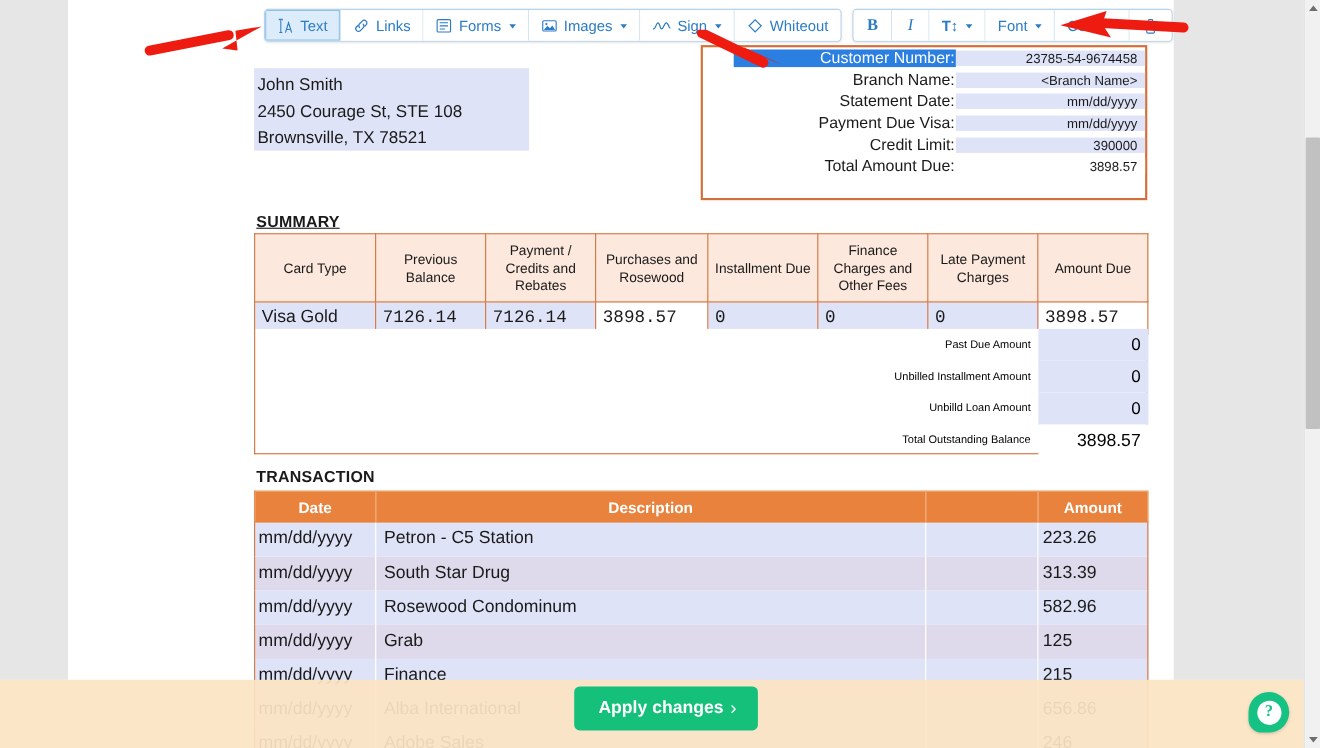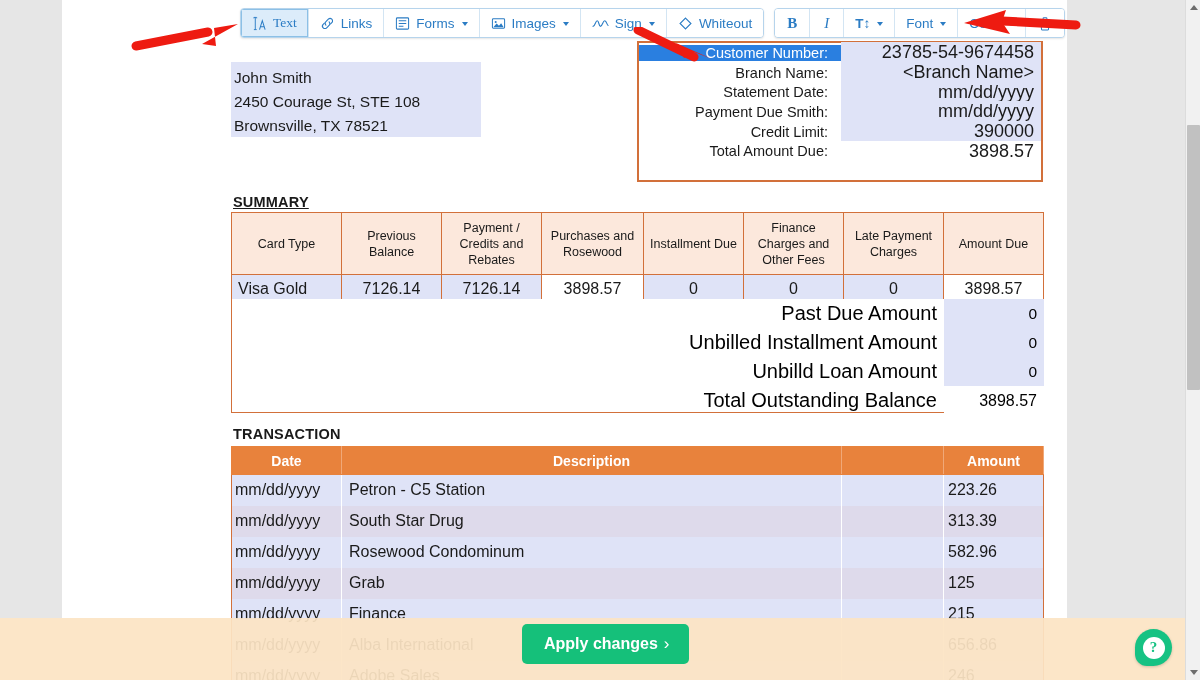--- a/index.html
+++ b/index.html
@@ -85,21 +85,20 @@
     background: #ffffff;
     border-right: 1px solid #d3e5f3;
     white-space: nowrap;
     cursor: pointer;
     user-select: none;
   }
   .tb-btn:last-child { border-right: none; }
   .tb-btn.active {
     background: #dcecfa;
     box-shadow: inset 0 0 0 1px #8cc0e6;
-    font-family: Liberation Serif, serif;
   }
   .tb-btn .caret {
     width: 0; height: 0;
     border-left: 3.5px solid transparent;
     border-right: 3.5px solid transparent;
     border-top: 4.5px solid #2b7cc4;
     margin-left: 1px;
     margin-top: 2px;
   }
   .tb-btn .ic { display: flex; align-items: center; }
@@ -123,33 +122,34 @@
   .info-box {
     position: absolute; left: 637px; top: 41px;
     width: 406px; height: 141px;
     border: 2px solid #d2703a;
     background: #ffffff;
   }
   .info-row { display: flex; height: 19.7px; align-items: center; }
   .info-label {
     flex: 0 0 202px;
     text-align: right;
-    padding-right: 13px;
+    padding-right: 1px;
     font-size: 14.5px;
     color: #1a1a1a;
+    margin-left: 28px;
   }
   .info-label.sel {
     background: #2a7fe0;
     color: #ffffff;
   }
   .info-value {
     flex: 1 1 auto;
     text-align: right;
     padding-right: 7px;
-    font-size: 18px;
+    font-size: 12px;
     color: #1a1a1a;
     background: #dfe3f7;
   }
   .info-row:last-child .info-value { background: #ffffff; }
 
   .sec-title {
     position: absolute;
     font-size: 14.5px; font-weight: bold; color: #1a1a1a;
     letter-spacing: .2px;
   }
@@ -177,27 +177,27 @@
     padding: 2px 3px;
     vertical-align: middle;
   }
   .sum-data td {
     height: 29px;
     font-size: 16px;
     padding: 0 6px;
     vertical-align: middle;
   }
   .sum-data td.lbl { text-align: left; background: #dfe3f7; }
-  .sum-data td.num { text-align: center; }
+  .sum-data td.num { text-align: left; font-family: Liberation Mono, monospace; }
   .sum-data td.hl  { background: #dfe3f7; }
   .sum-data td.wt  { background: #ffffff; }
 
   .sum-total td {
     height: 29px;
-    font-size: 20px;
+    font-size: 10px;
     padding: 0 7px;
     vertical-align: middle;
     border-left: none; border-right: none;
     border-top: none; border-bottom: none;
   }
   .sum-total td.tlabel { text-align: right; }
   .sum-total td.tval {
     text-align: right;
     background: #dfe3f7;
     font-size: 15.5px;
@@ -421,21 +421,21 @@
         </div>
         <div class="info-row">
           <div class="info-label">Branch Name:</div>
           <div class="info-value">&lt;Branch Name&gt;</div>
         </div>
         <div class="info-row">
           <div class="info-label">Statement Date:</div>
           <div class="info-value">mm/dd/yyyy</div>
         </div>
         <div class="info-row">
-          <div class="info-label">Payment Due Smith:</div>
+          <div class="info-label">Payment Due Visa:</div>
           <div class="info-value">mm/dd/yyyy</div>
         </div>
         <div class="info-row">
           <div class="info-label">Credit Limit:</div>
           <div class="info-value">390000</div>
         </div>
         <div class="info-row">
           <div class="info-label">Total Amount Due:</div>
           <div class="info-value">3898.57</div>
         </div>

